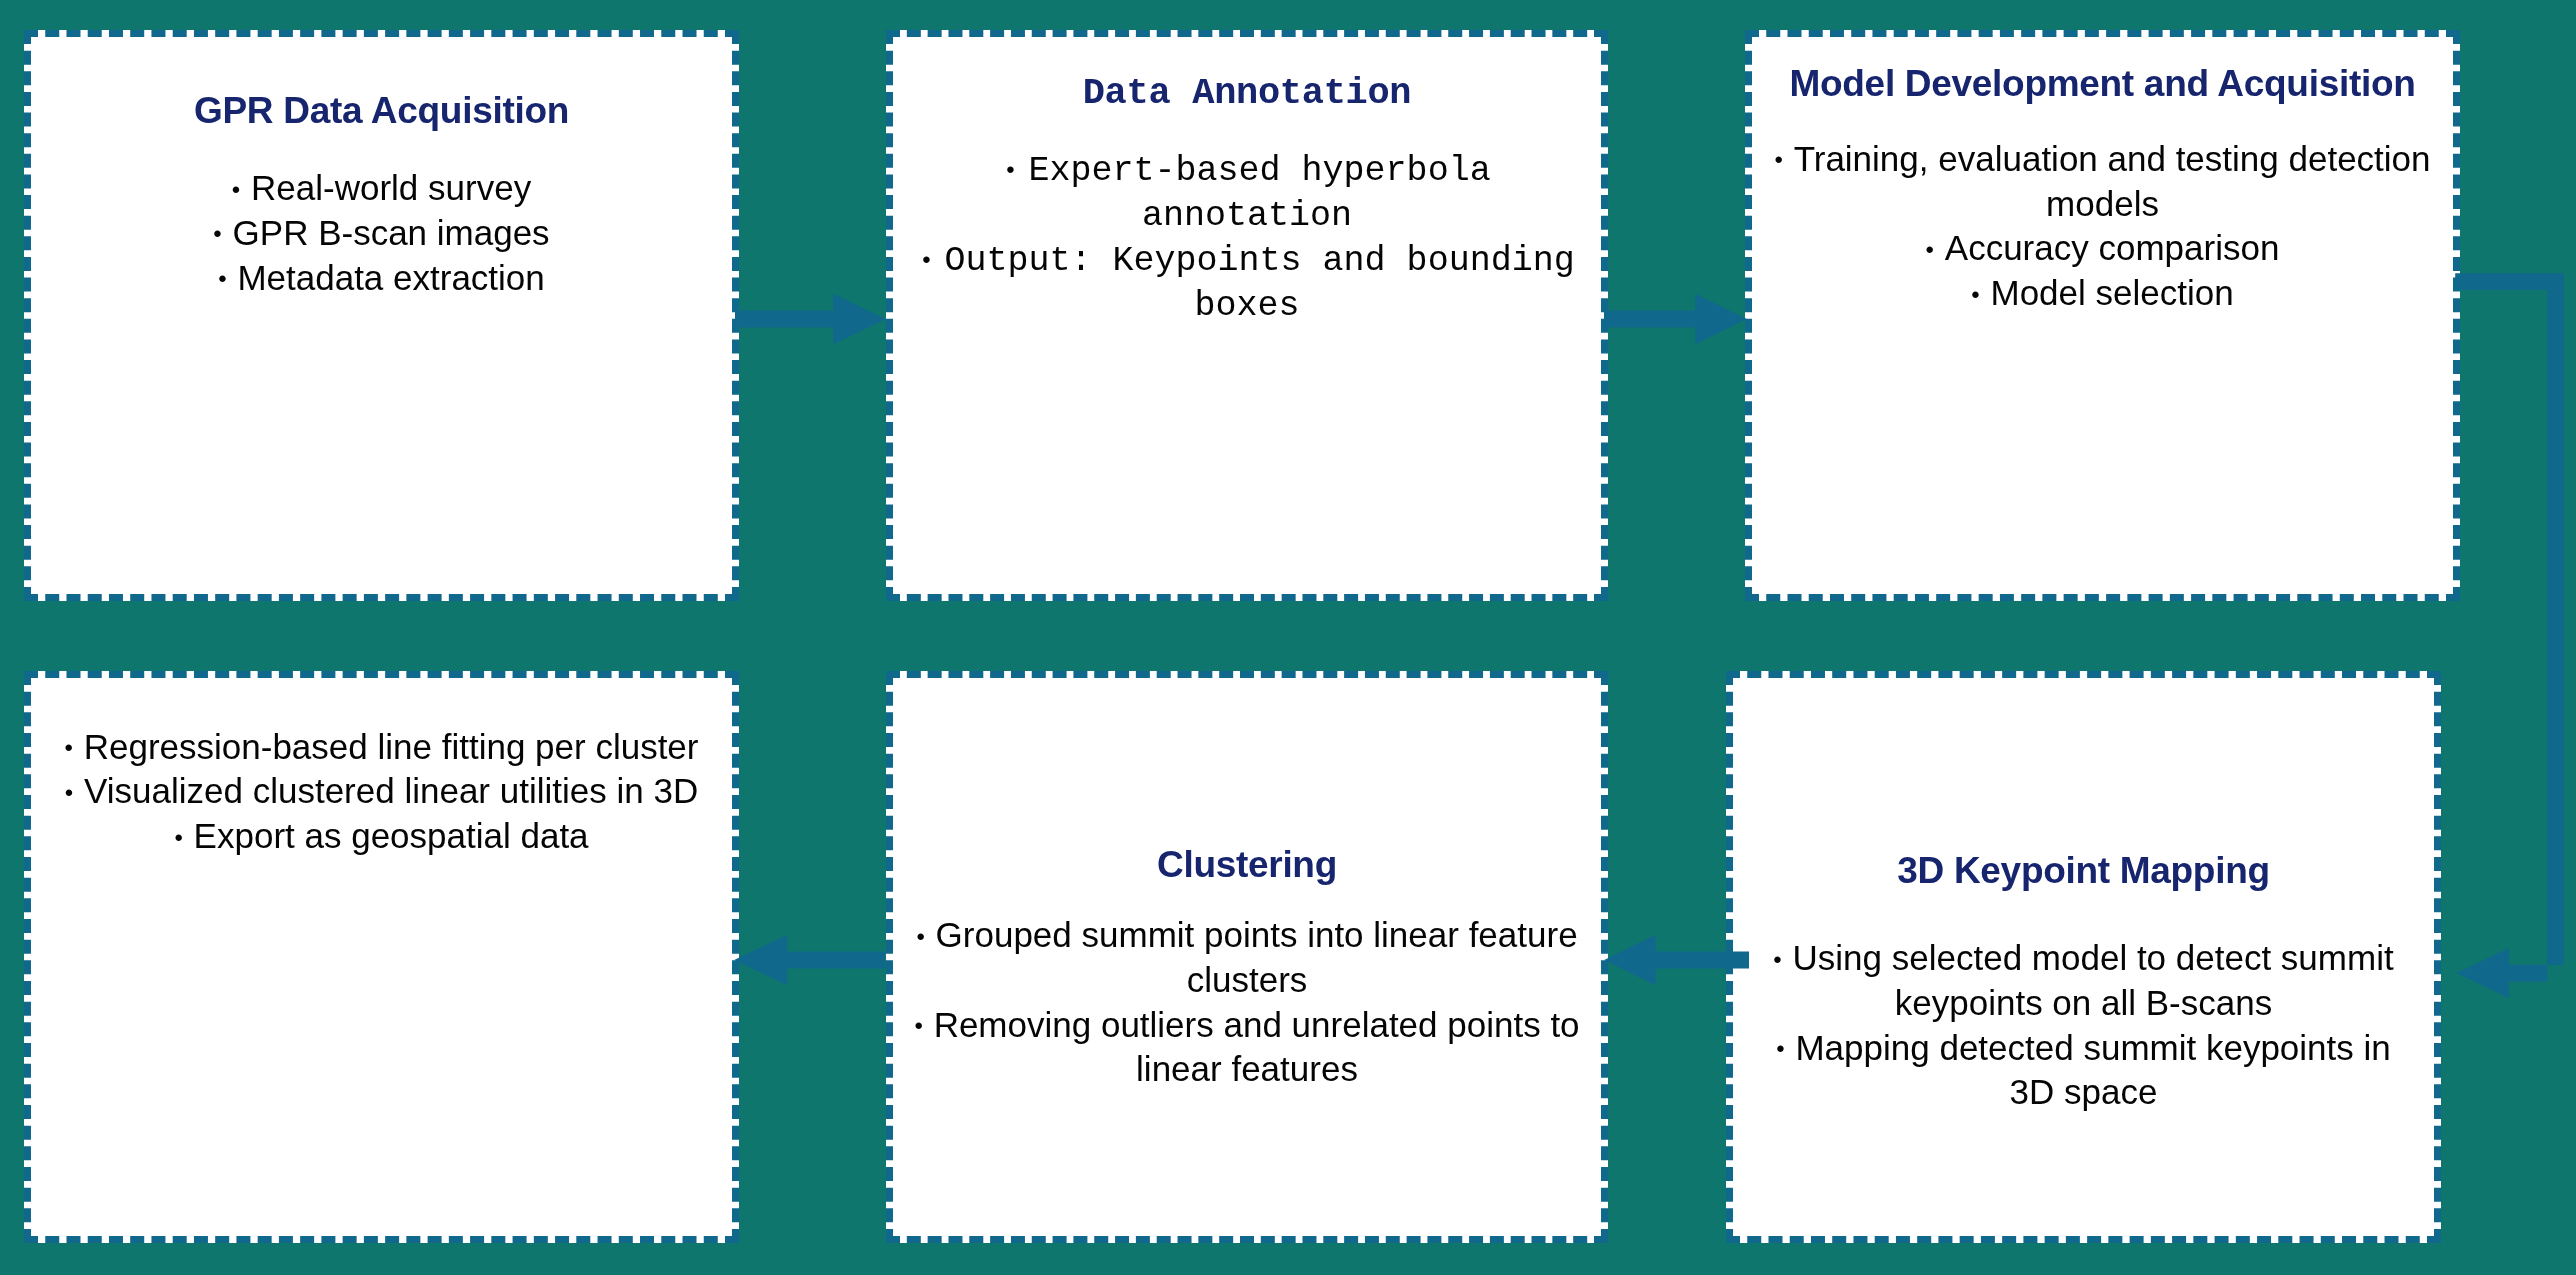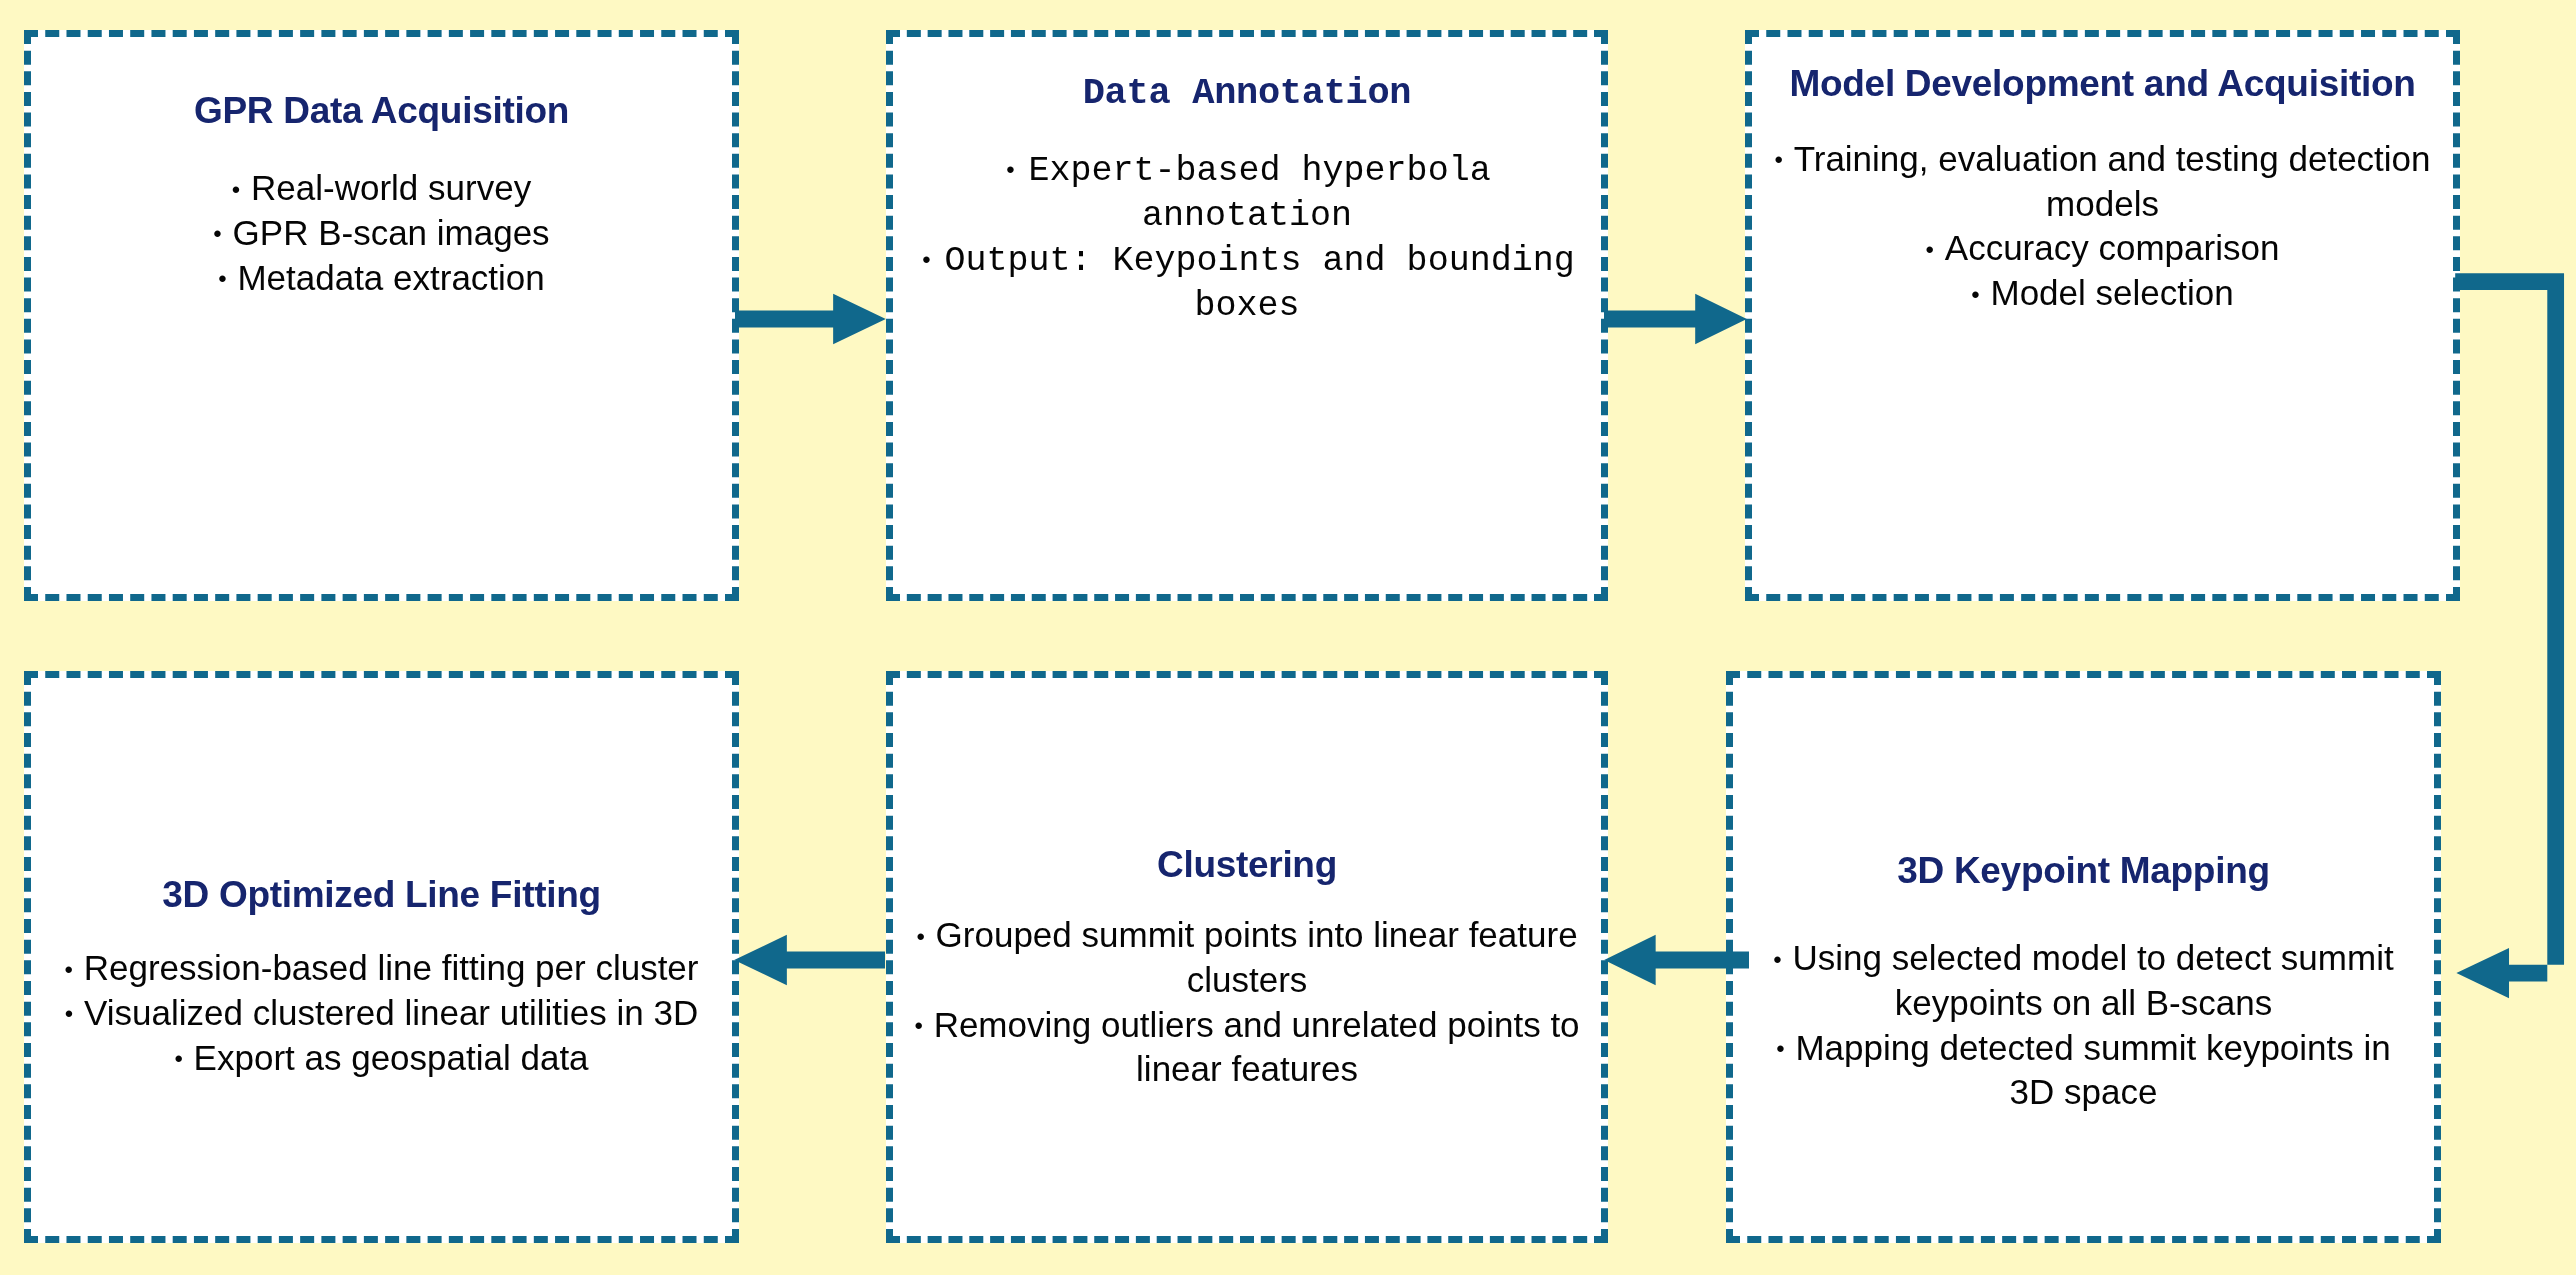--- a/index.html
+++ b/index.html
@@ -4,21 +4,21 @@
 <style>
   html, body {
     margin: 0;
     padding: 0;
     background: #ffffff;
   }
   #canvas {
     position: relative;
     width: 2576px;
     height: 1275px;
-    background: #fef9c3;
+    background: #0f766e;
     overflow: hidden;
     font-family: "Liberation Sans", sans-serif;
   }
 
   
   .box {
     position: absolute;
     box-sizing: border-box;
     border: 7.8px dashed #10688C;
     background: #ffffff;
@@ -112,21 +112,20 @@
   <div class="box" id="box-3">
     <div class="box-title">Model Development and Acquisition</div>
     <ul class="box-list">
       <li><span class="bullet">•</span><span>Training, evaluation and testing detection models</span></li>
       <li><span class="bullet">•</span><span>Accuracy comparison</span></li>
       <li><span class="bullet">•</span><span>Model selection</span></li>
     </ul>
   </div>
 
   <div class="box" id="box-4">
-    <div class="box-title">3D Optimized Line Fitting</div>
     <ul class="box-list">
       <li><span class="bullet">•</span><span>Regression-based line fitting per cluster</span></li>
       <li><span class="bullet">•</span><span>Visualized clustered linear utilities in 3D</span></li>
       <li><span class="bullet">•</span><span>Export as geospatial data</span></li>
     </ul>
   </div>
 
   <div class="box" id="box-5">
     <div class="box-title">Clustering</div>
     <ul class="box-list">

